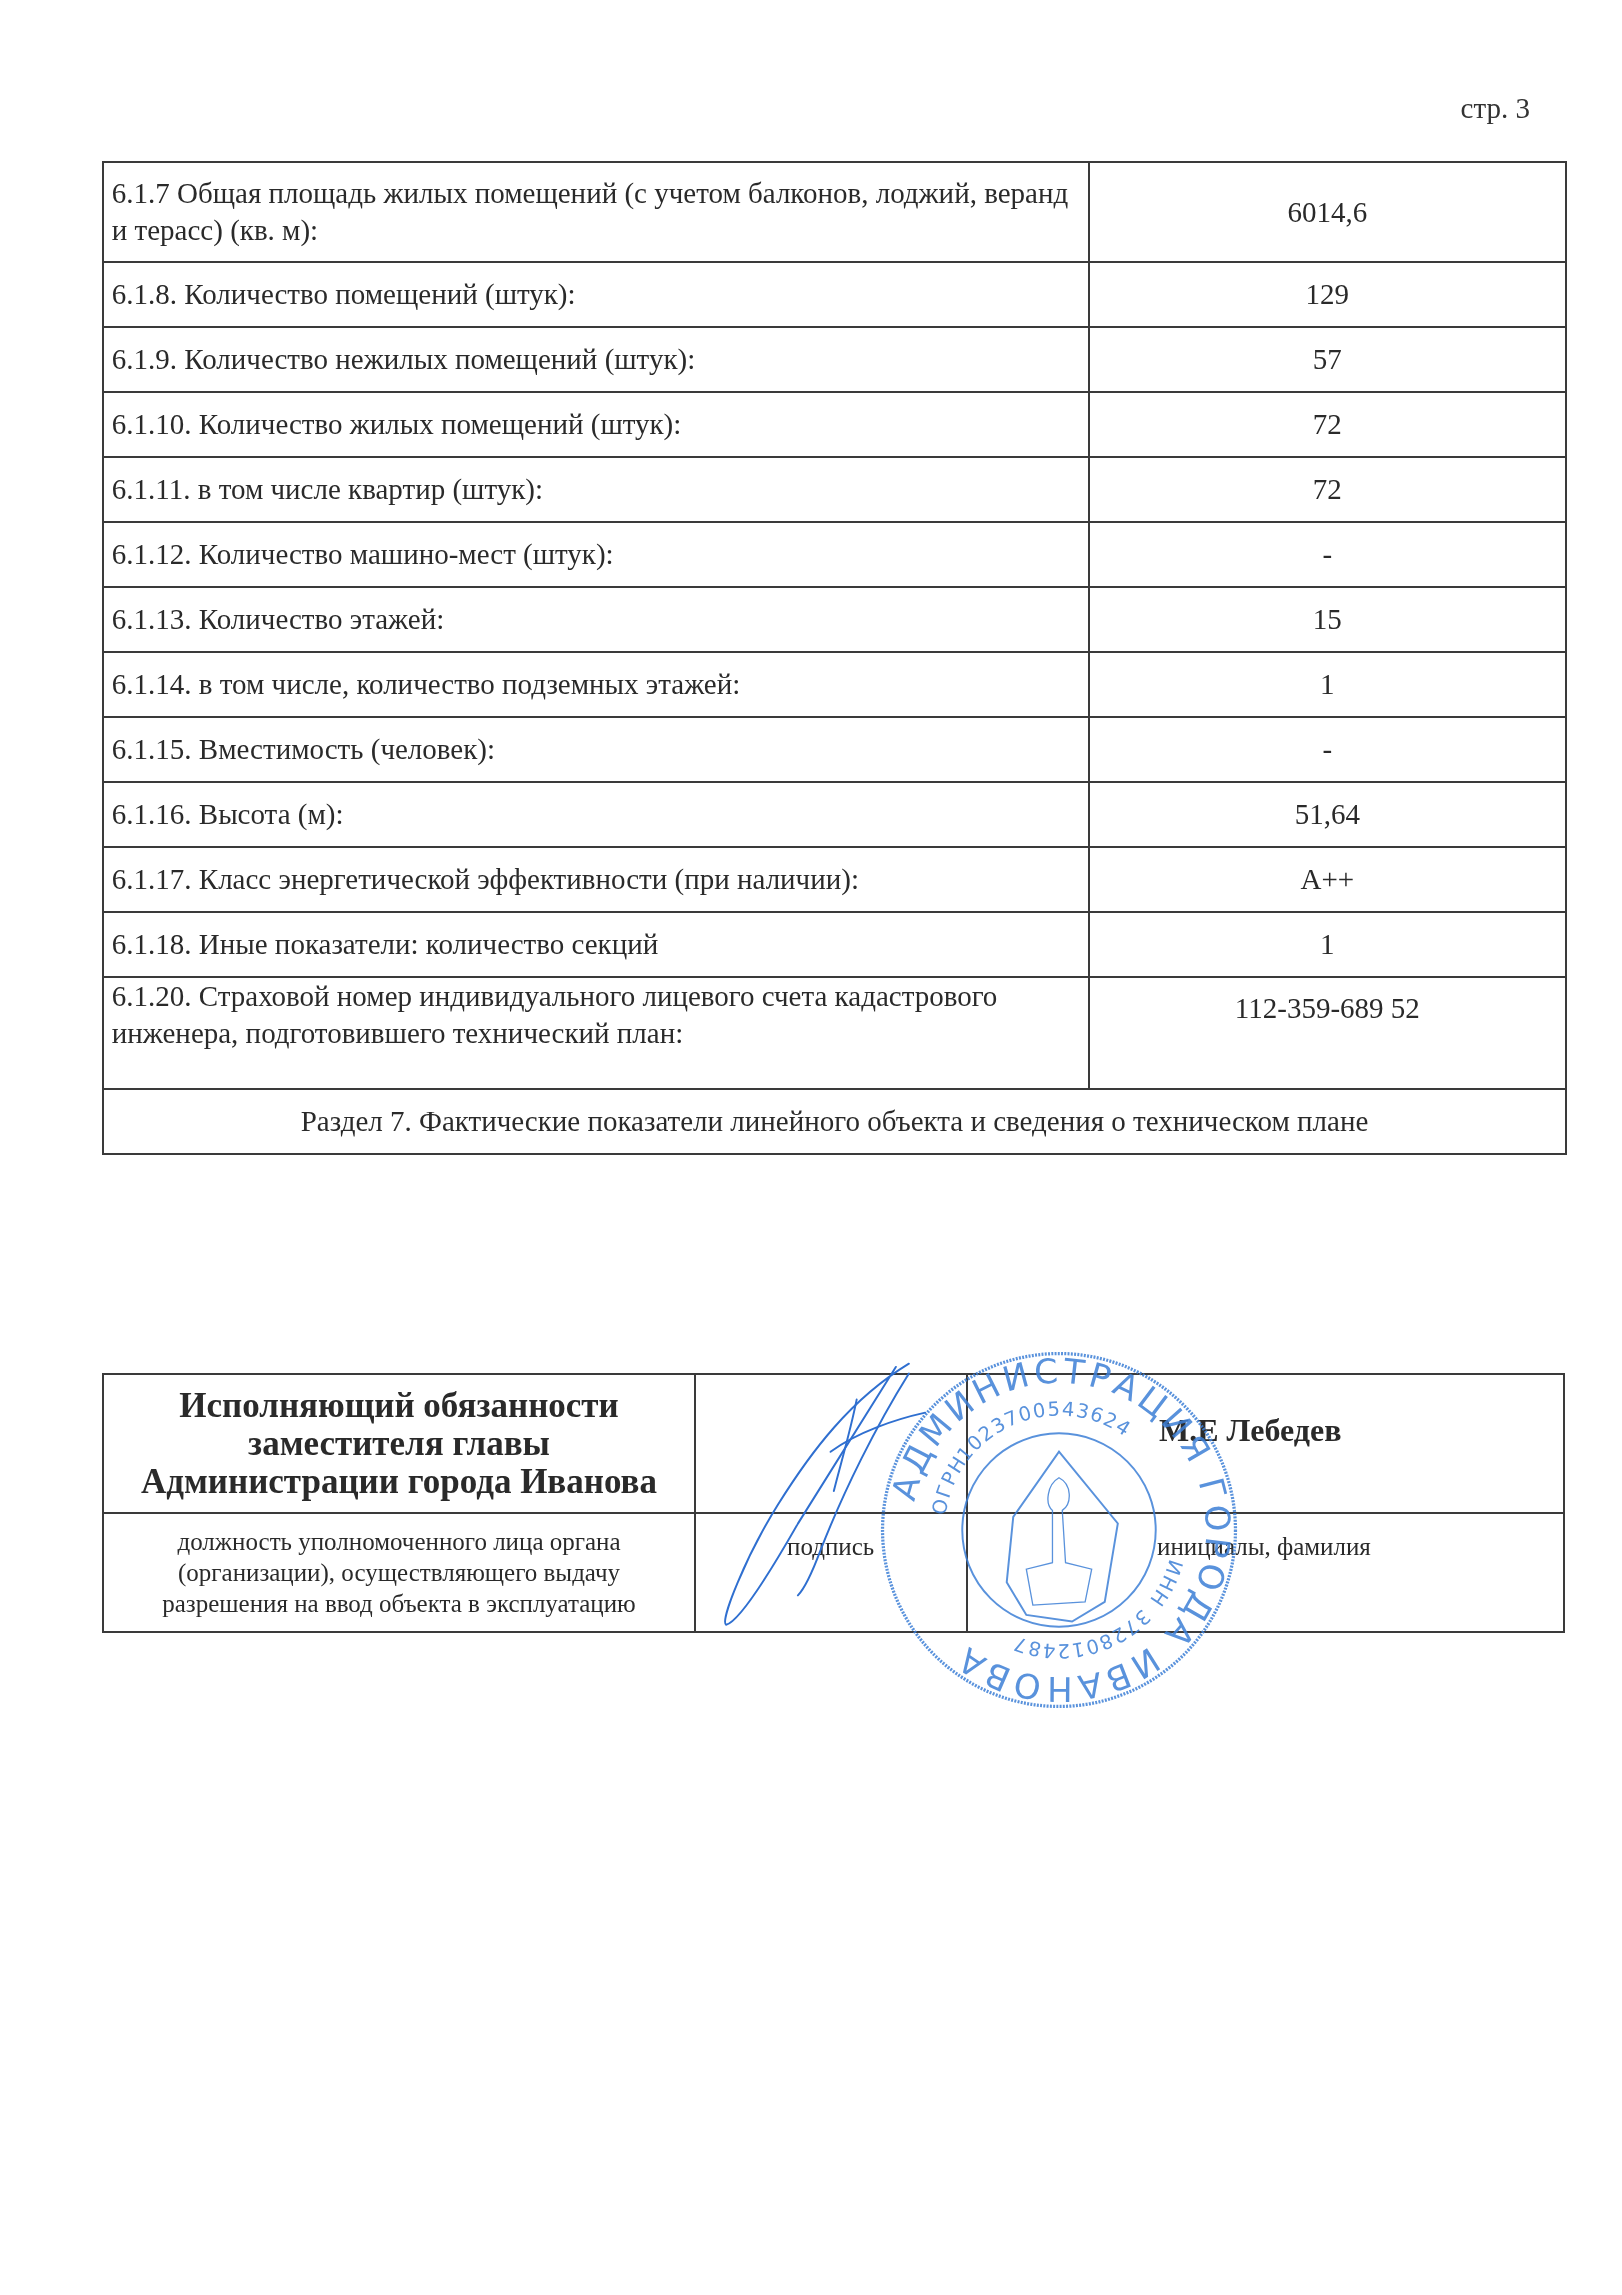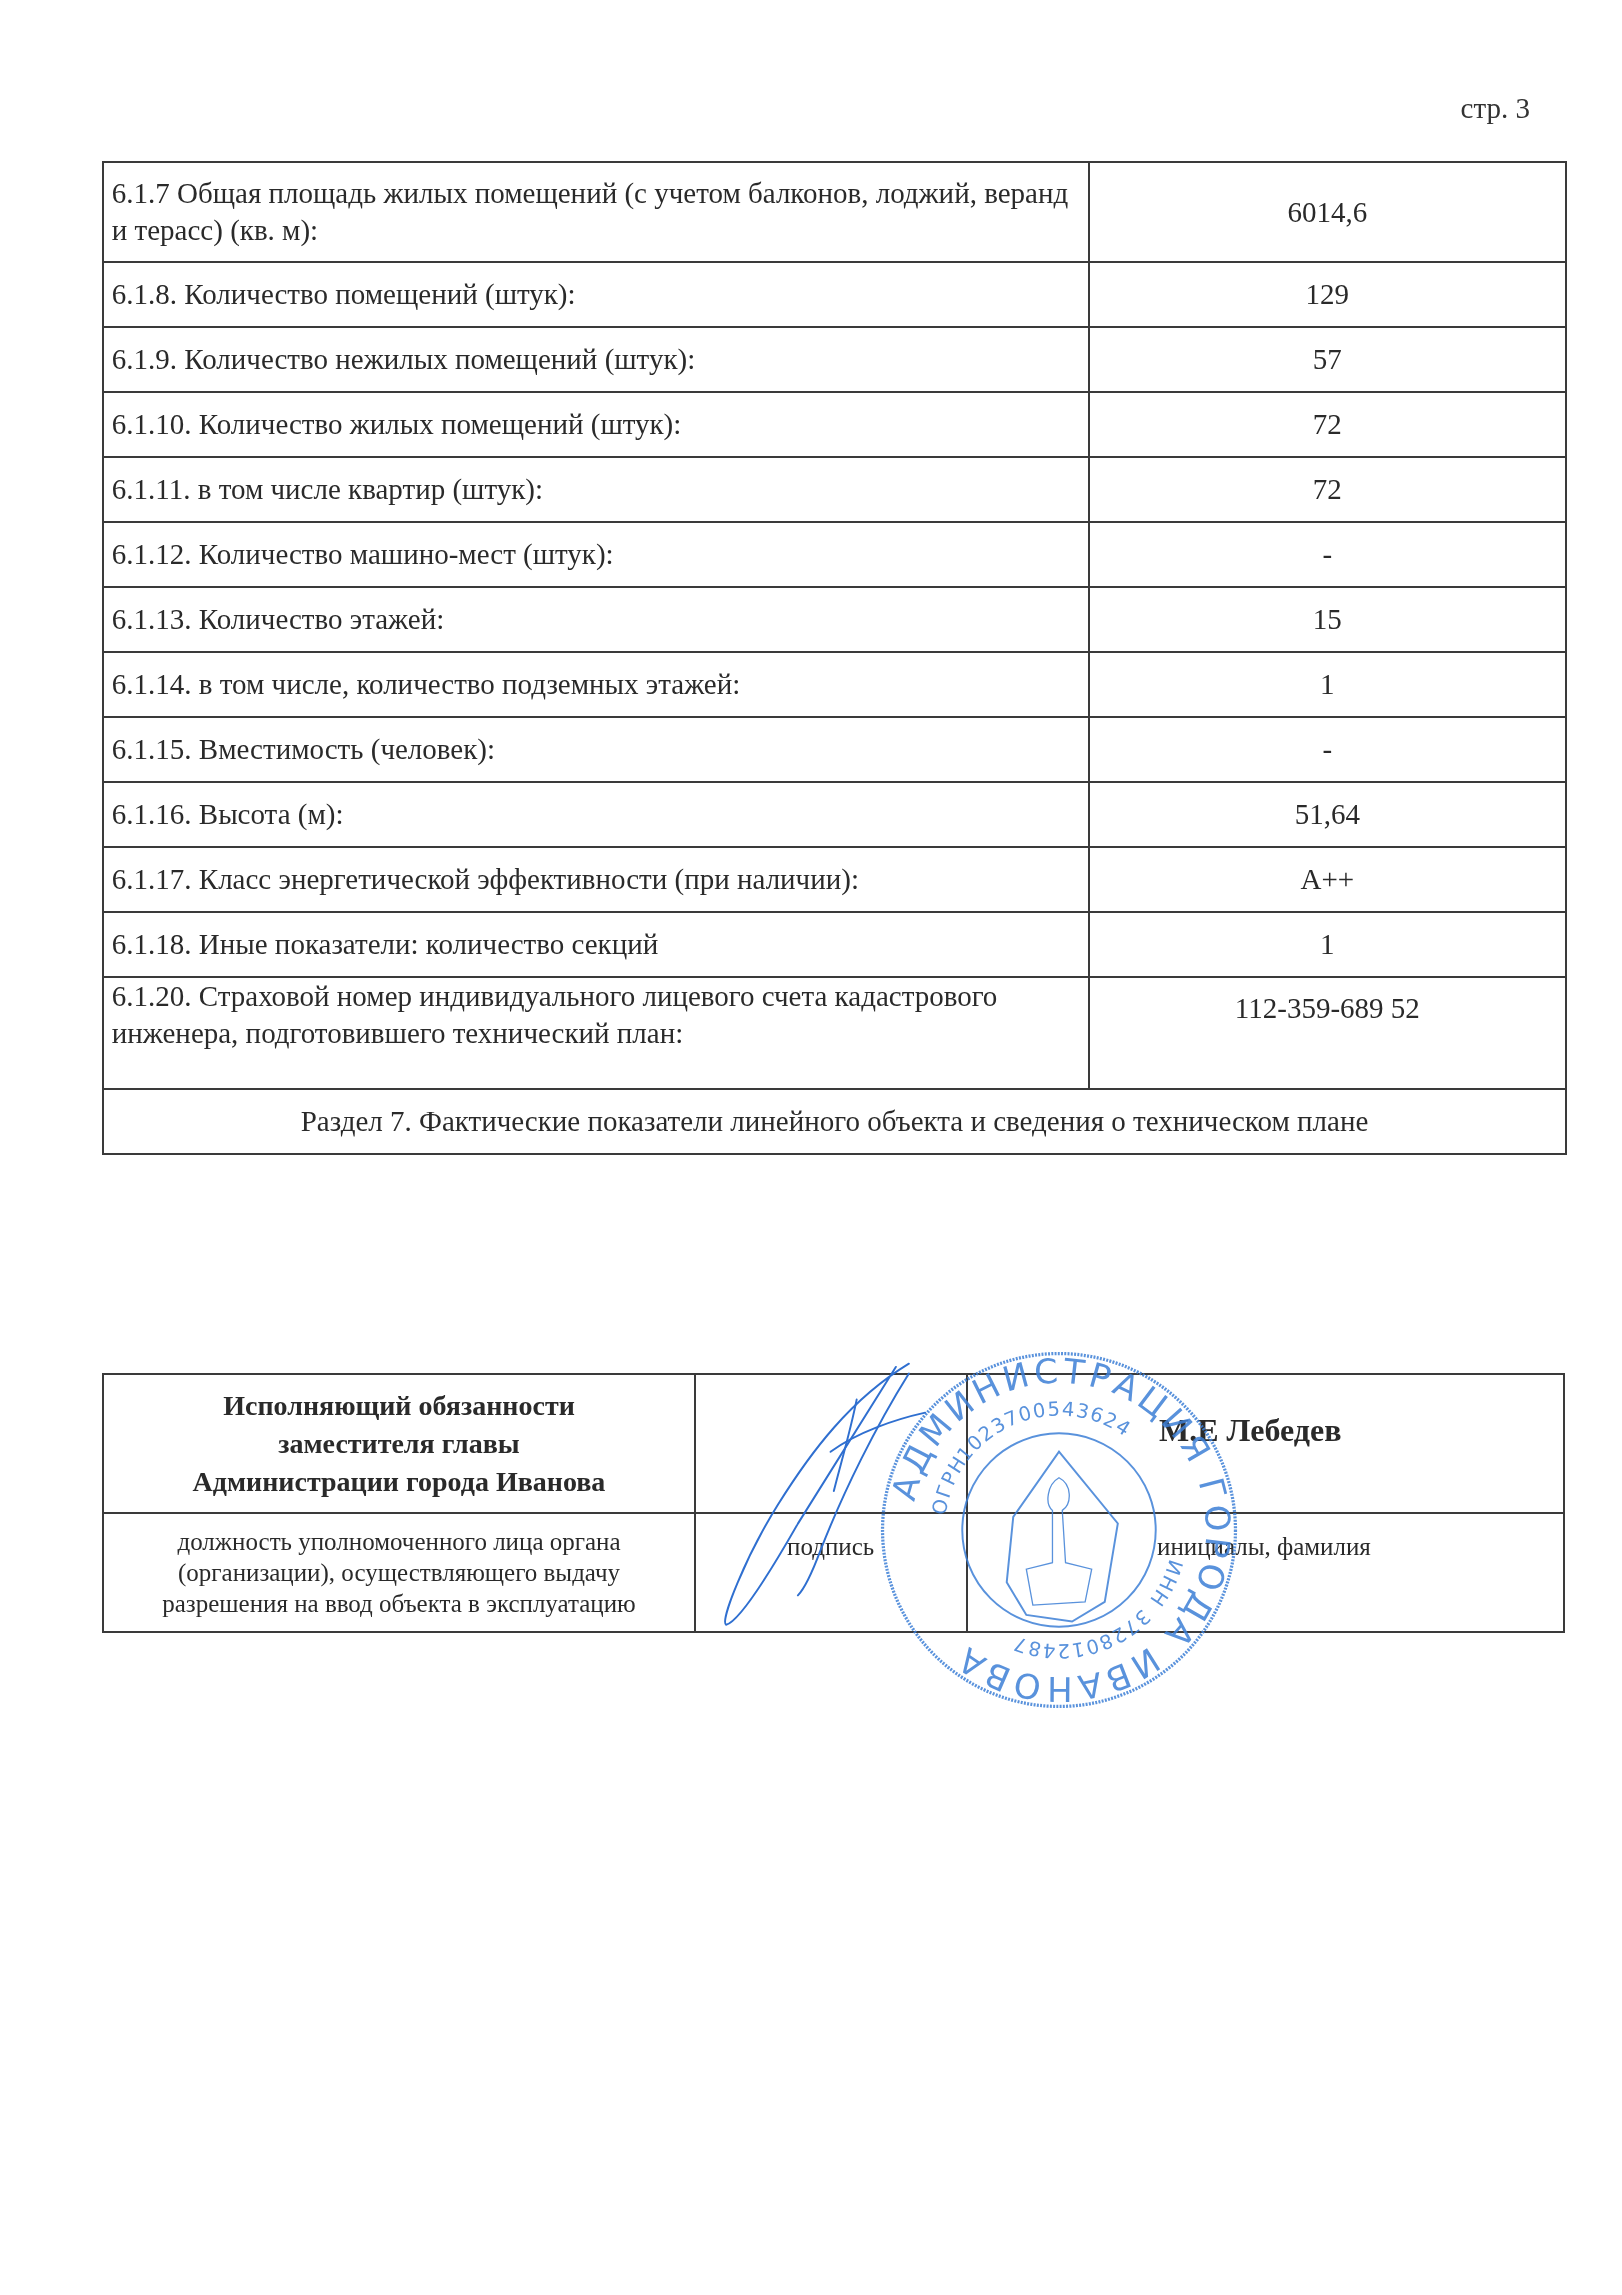--- a/index.html
+++ b/index.html
@@ -71,21 +71,21 @@
       border: 2px solid #3a3a3a;
       vertical-align: middle;
     }
     .sign-table .c1 { width: 588px; text-align: center; }
     .sign-table .c2 { width: 268px; }
     .sign-table .c3 { text-align: left; }
     .sign-table tr.r1 td { height: 135px; }
     .sign-table tr.r2 td { height: 115px; margin-left: 11px; }
     .position-title {
       font-weight: bold;
-      font-size: 28px;
+      font-size: 35px;
       line-height: 38px;
       display: block;
     }
     .official-name {
       font-weight: bold;
       font-size: 32px;
       padding-left: 190px;
       position: relative;
       top: -13px;
     }

